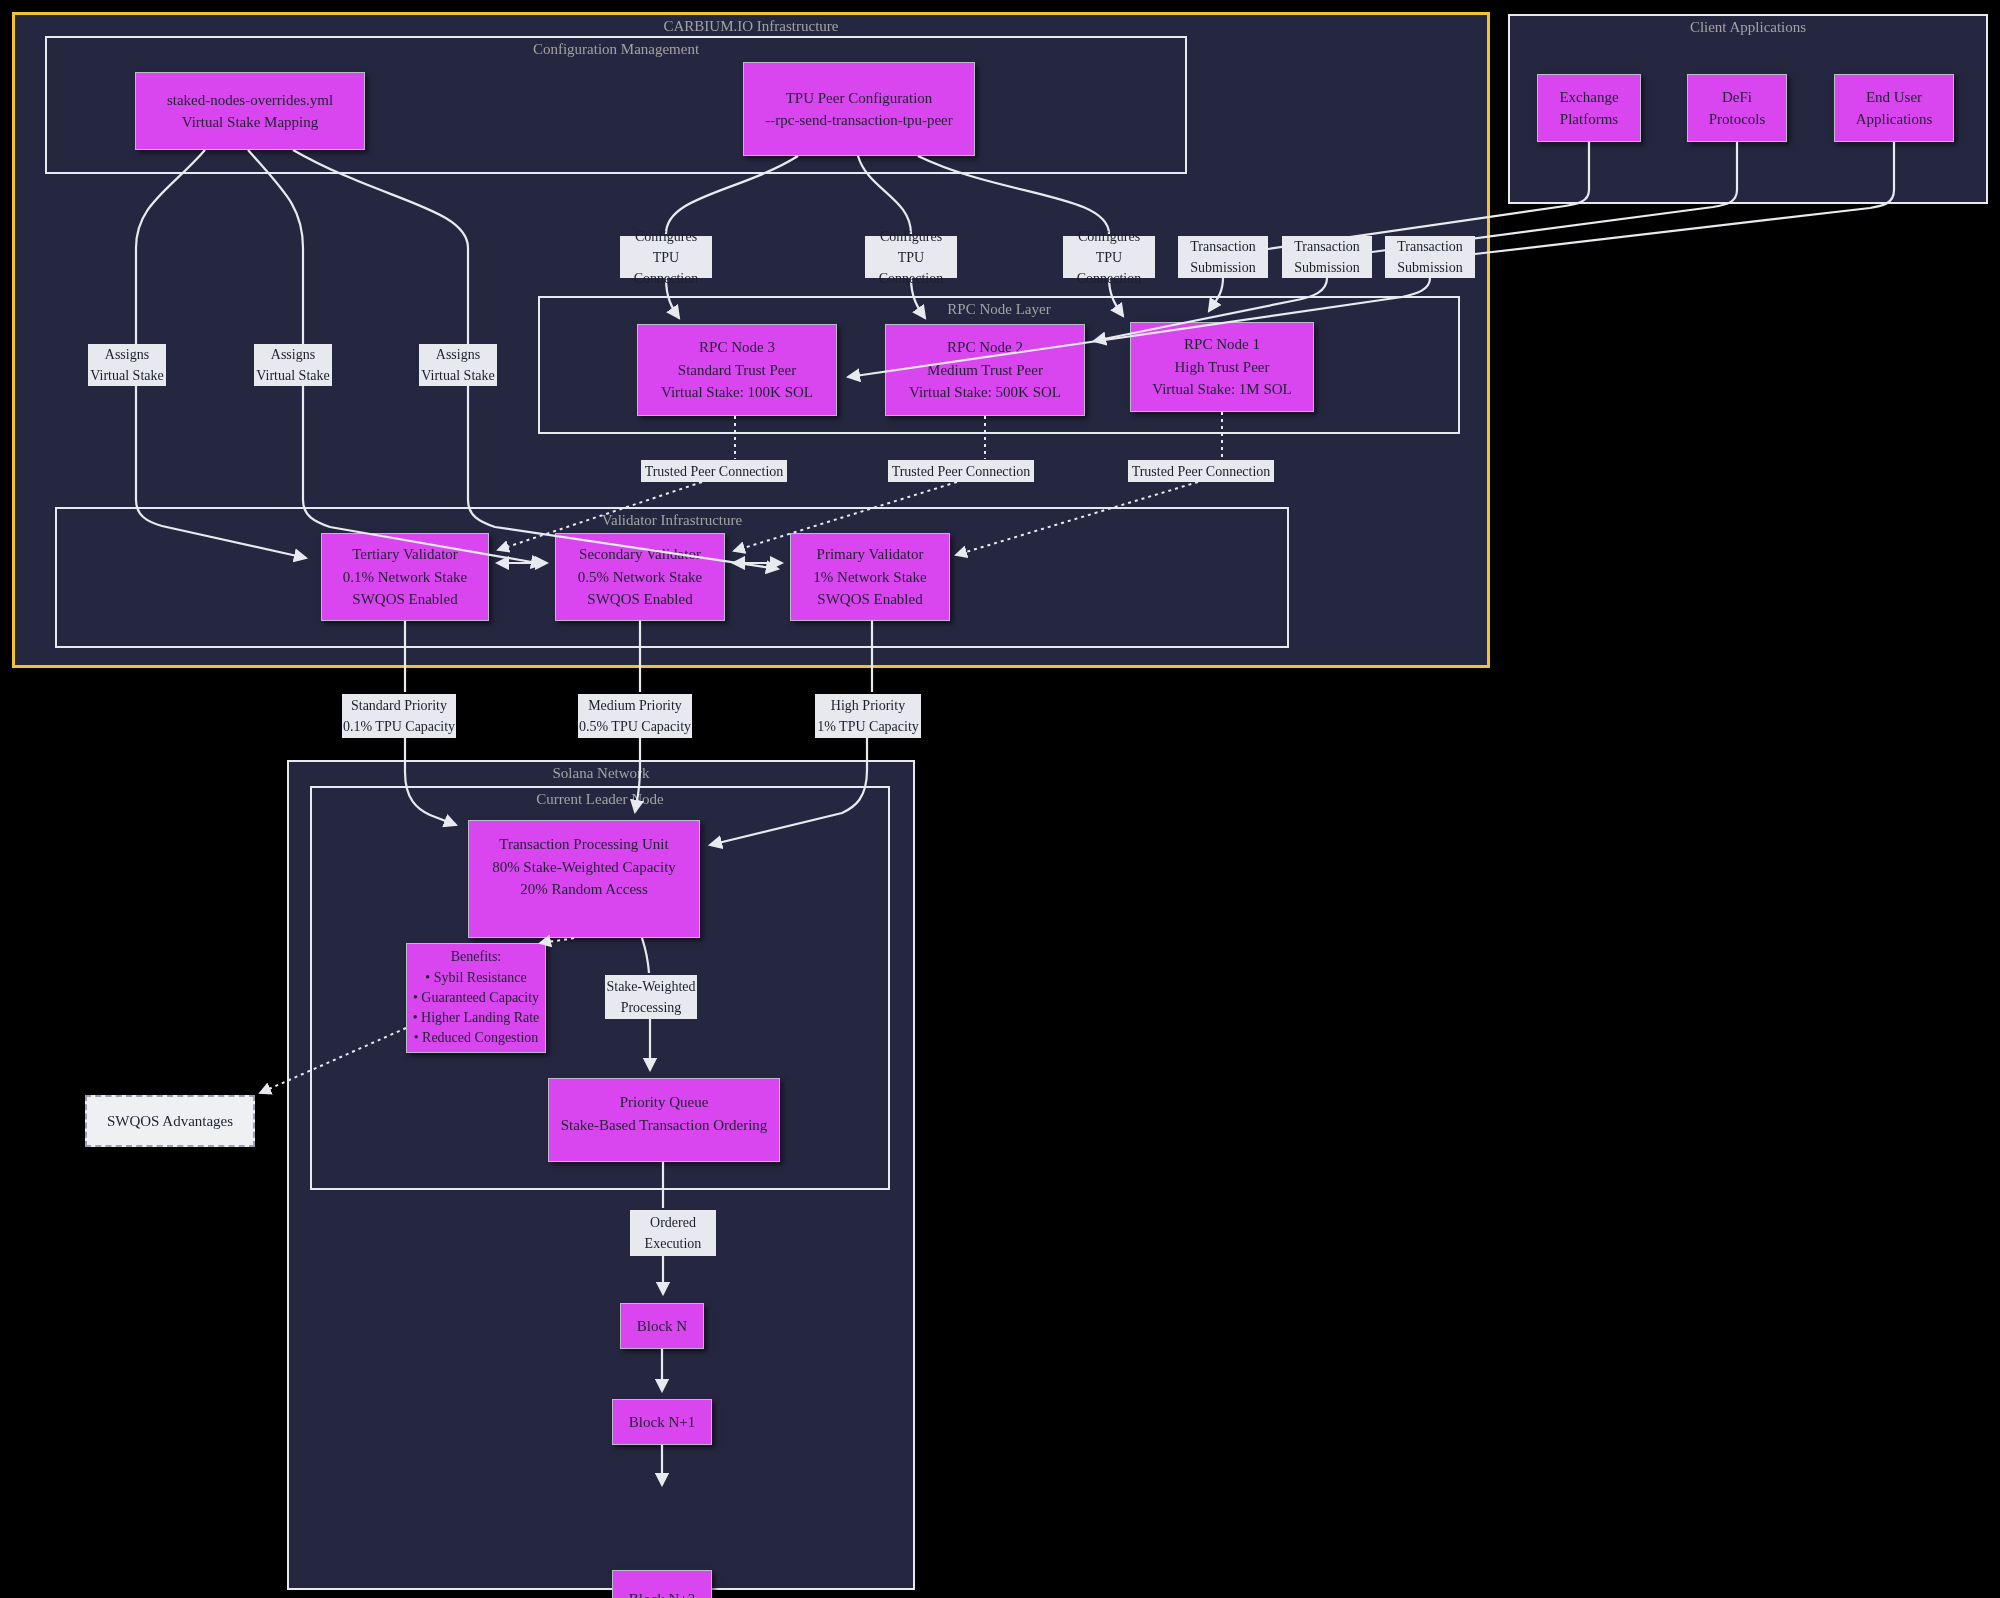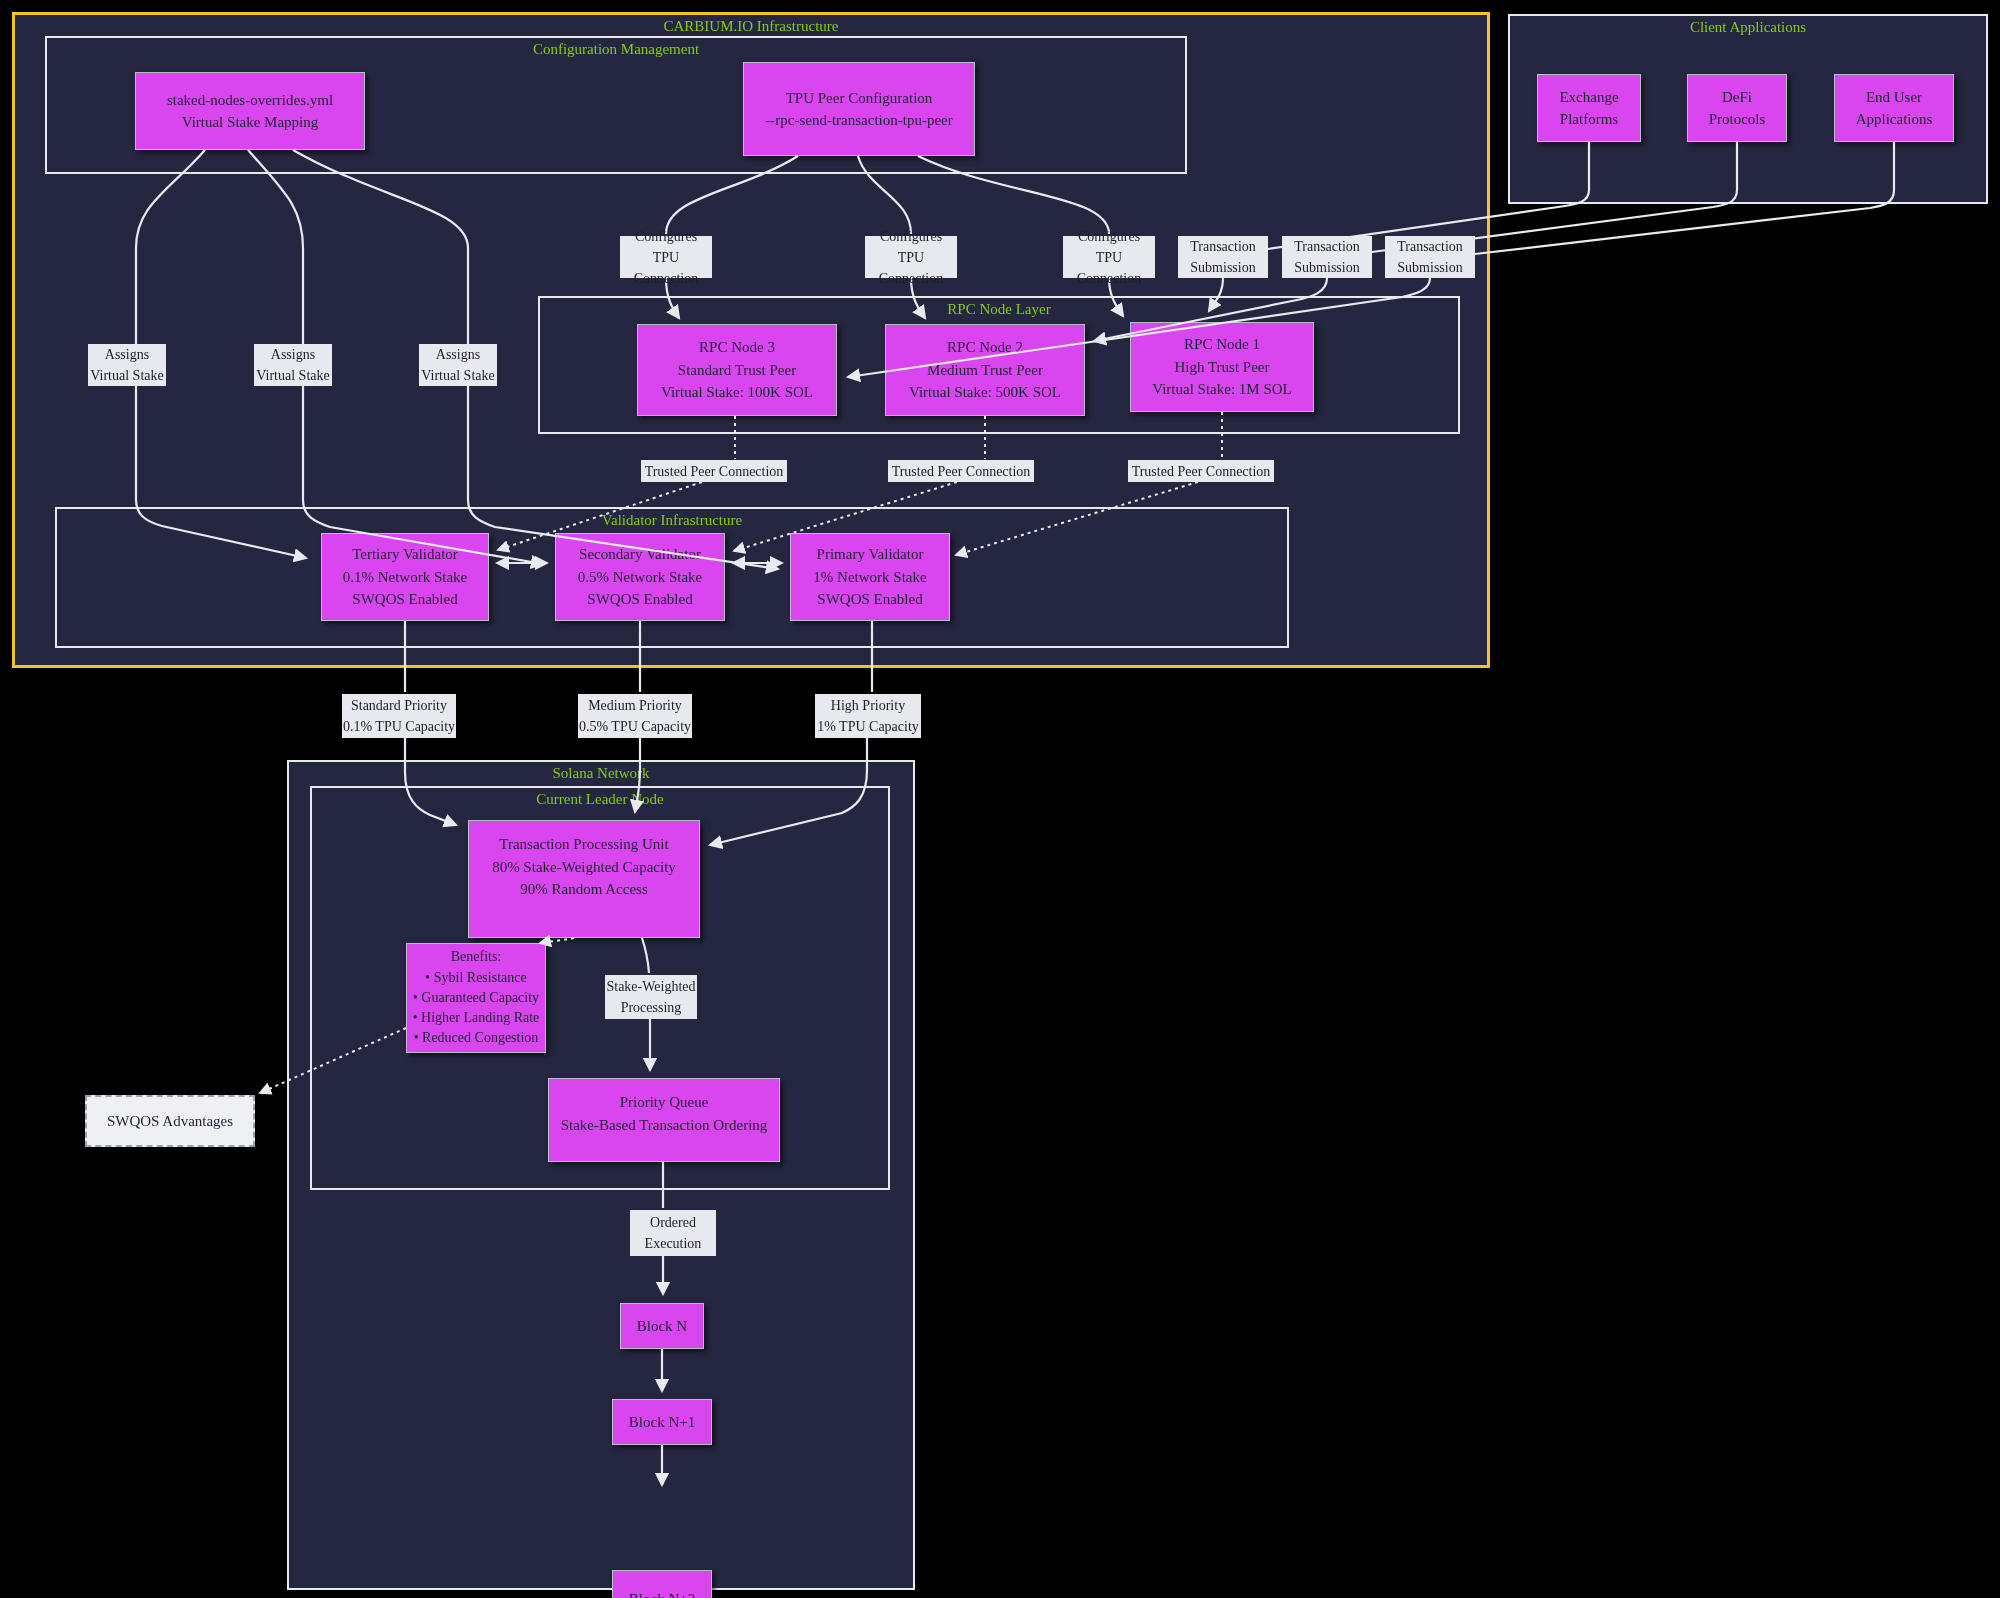--- a/index.html
+++ b/index.html
@@ -1,20 +1,20 @@
 <!DOCTYPE html>
 <html><head>
 <meta charset="utf-8">
 <style>
   html,body{margin:0;padding:0;background:#000;}
   #stage{position:relative;width:2000px;height:1598px;background:#000000;
          font-family:"Liberation Serif","DejaVu Serif",serif;overflow:hidden;}
   .subgraph{position:absolute;background:#252741;border:2px solid #e8e9ee;box-sizing:border-box;}
   .subgraph .sg-title{position:absolute;top:3px;left:0;width:100%;text-align:center;
-         color:#84cc16;font-size:15px;white-space:pre-line;}
+         color:#a3a3a3;font-size:15px;white-space:pre-line;}
   .subgraph.accent{border:3px solid #f2c330;}
   #edges{position:absolute;left:0;top:0;pointer-events:none;}
   .node{position:absolute;background:#d946ef;border:1px solid #b9bdc9;color:#1e2230;
         box-sizing:border-box;display:flex;align-items:center;justify-content:center;
         text-align:center;font-size:15px;line-height:1.5;white-space:pre-line;
         box-shadow:3px 3px 5px rgba(0,0,0,0.55);}
   .node.topalign{align-items:flex-start;padding-top:12px;}
   .node.dashed{border:2px dashed #9aa0ae;background:#eef0f4;box-shadow:none;}
   .node.small{font-size:14px;line-height:1.45;}
   .elabel{position:absolute;background:#e7e9ee;color:#1c1f2a;box-sizing:border-box;
@@ -75,21 +75,21 @@
 SWQOS Enabled</div>
   <div class="node" style="left:555px;top:533px;width:170px;height:88px;">Secondary Validator
 0.5% Network Stake
 SWQOS Enabled</div>
   <div class="node" style="left:790px;top:533px;width:160px;height:88px;">Primary Validator
 1% Network Stake
 SWQOS Enabled</div>
 
   <div class="node topalign" style="left:468px;top:820px;width:232px;height:118px;">Transaction Processing Unit
 80% Stake-Weighted Capacity
-90% Random Access</div>
+20% Random Access</div>
   <div class="node small" style="left:406px;top:943px;width:140px;height:110px;">Benefits:
 • Sybil Resistance
 • Guaranteed Capacity
 • Higher Landing Rate
 • Reduced Congestion</div>
   <div class="node topalign" style="left:548px;top:1078px;width:232px;height:84px;">Priority Queue
 Stake-Based Transaction Ordering</div>
   <div class="node dashed" style="left:85px;top:1095px;width:170px;height:52px;">SWQOS Advantages</div>
 
   <div class="node" style="left:620px;top:1303px;width:84px;height:46px;">Block N</div>

